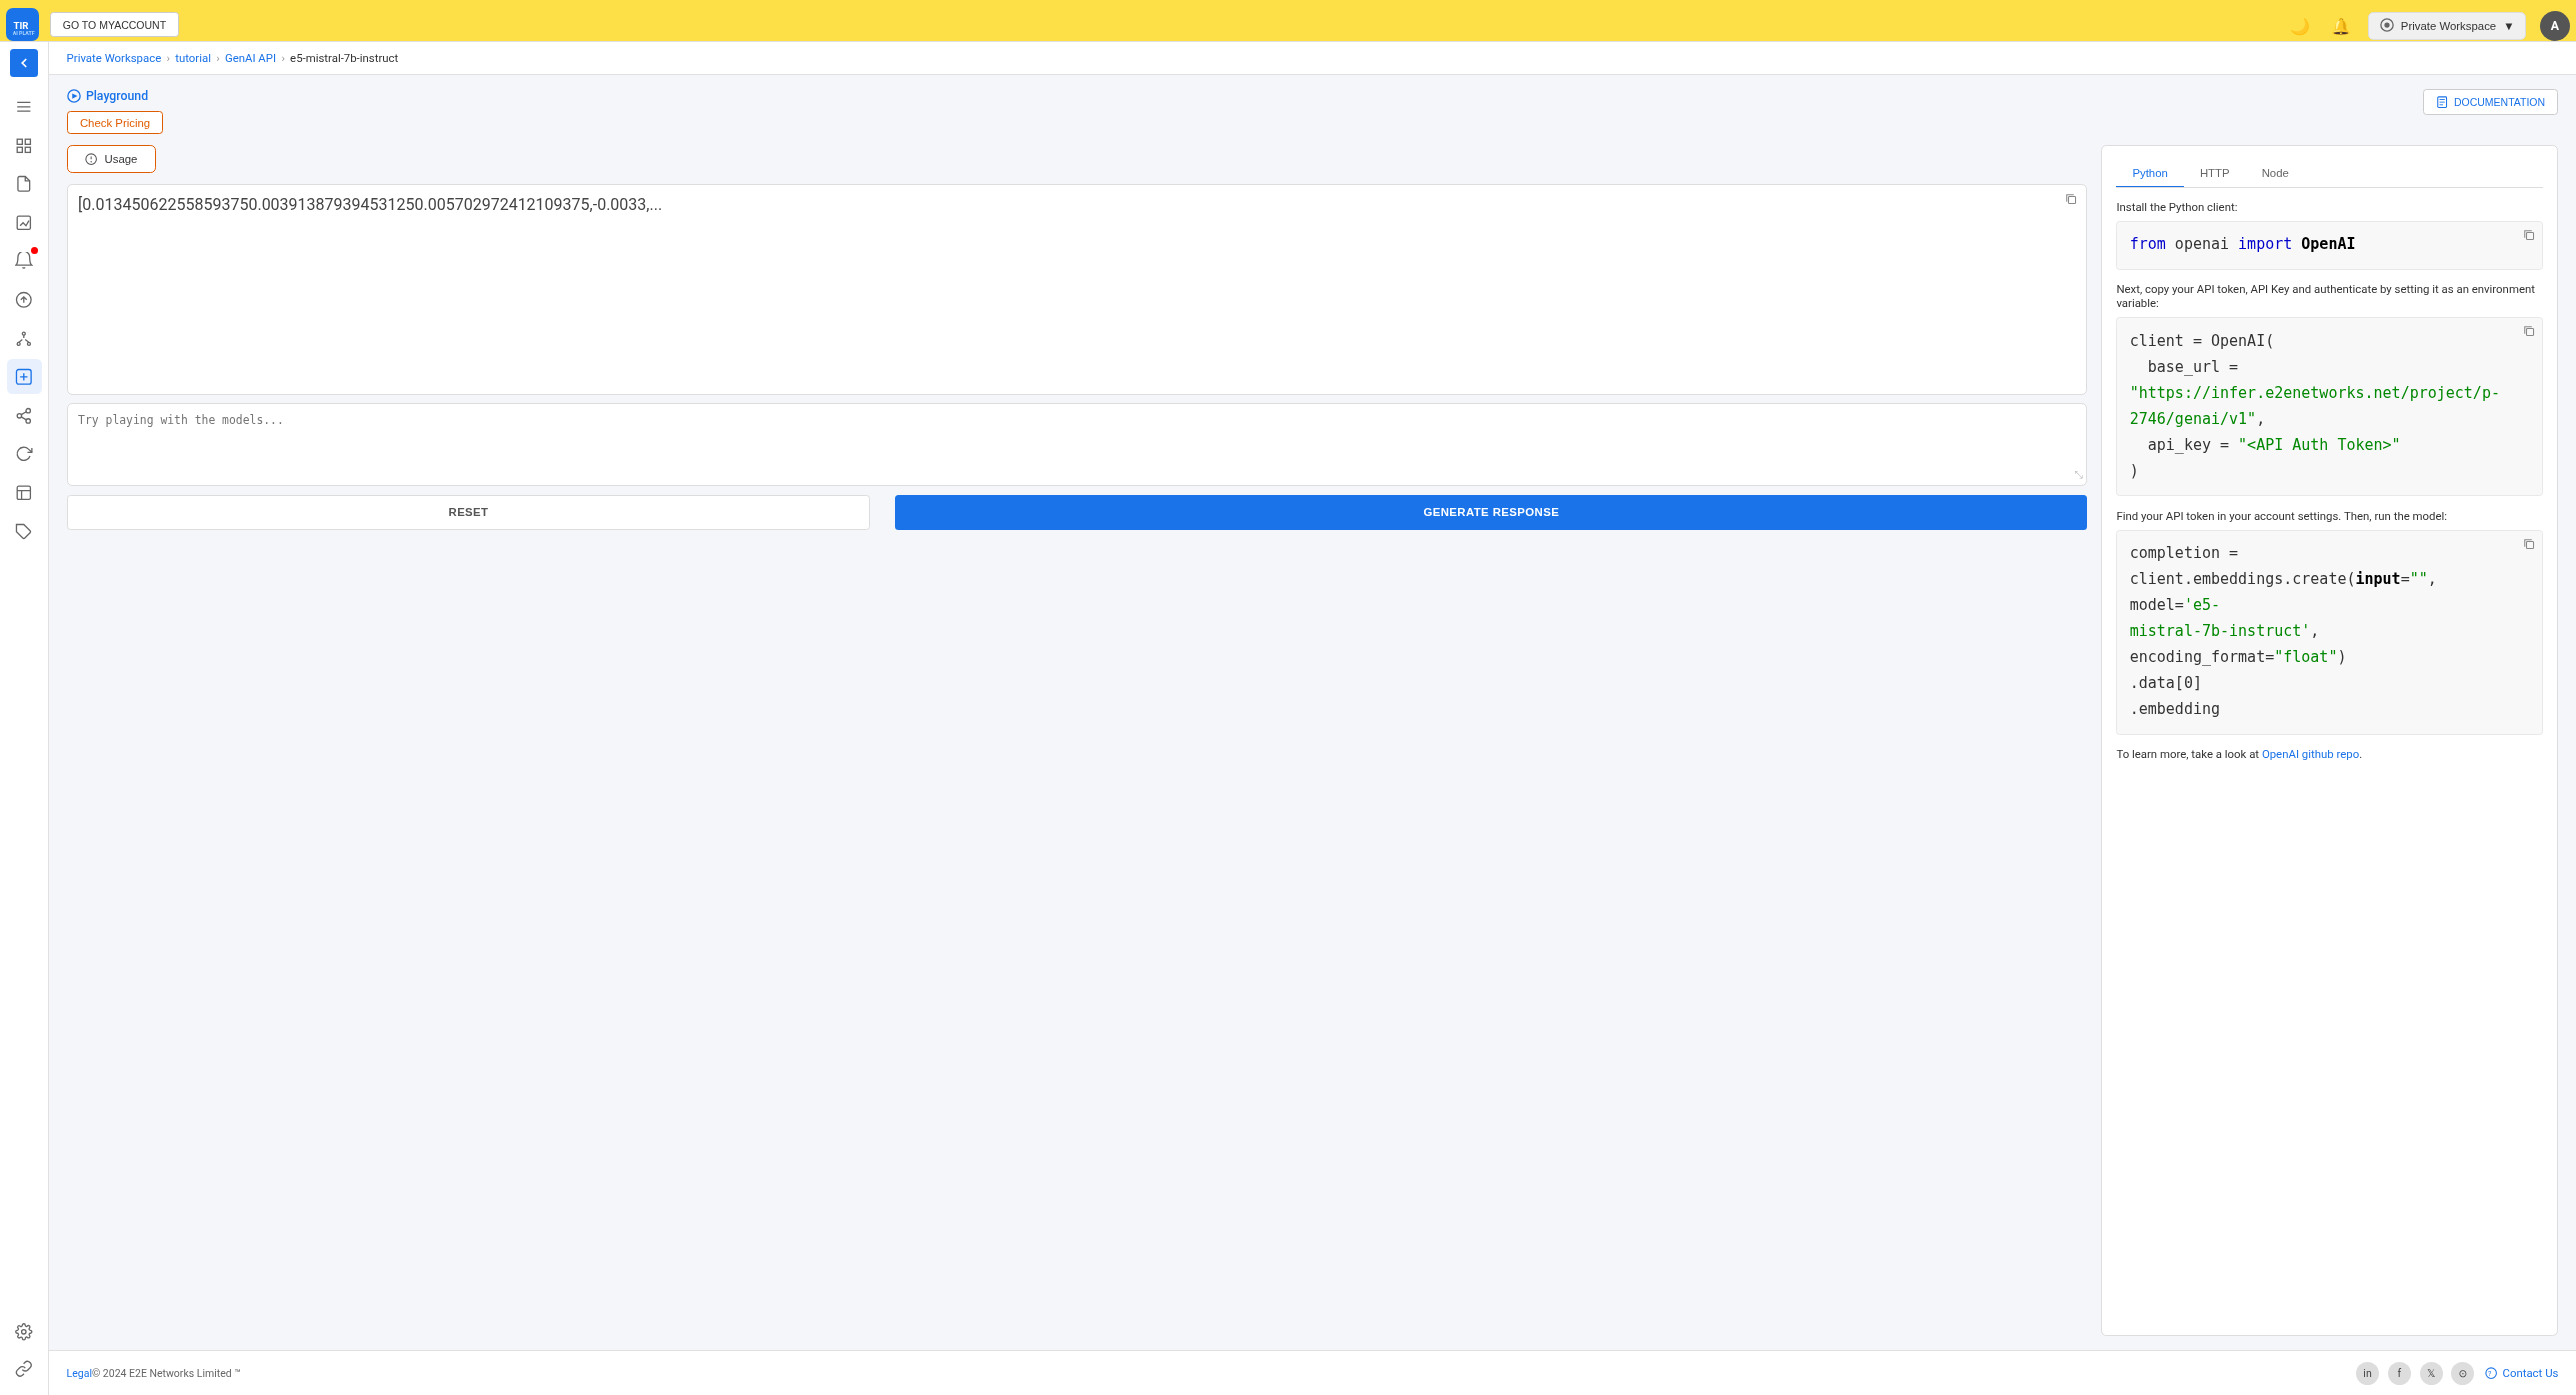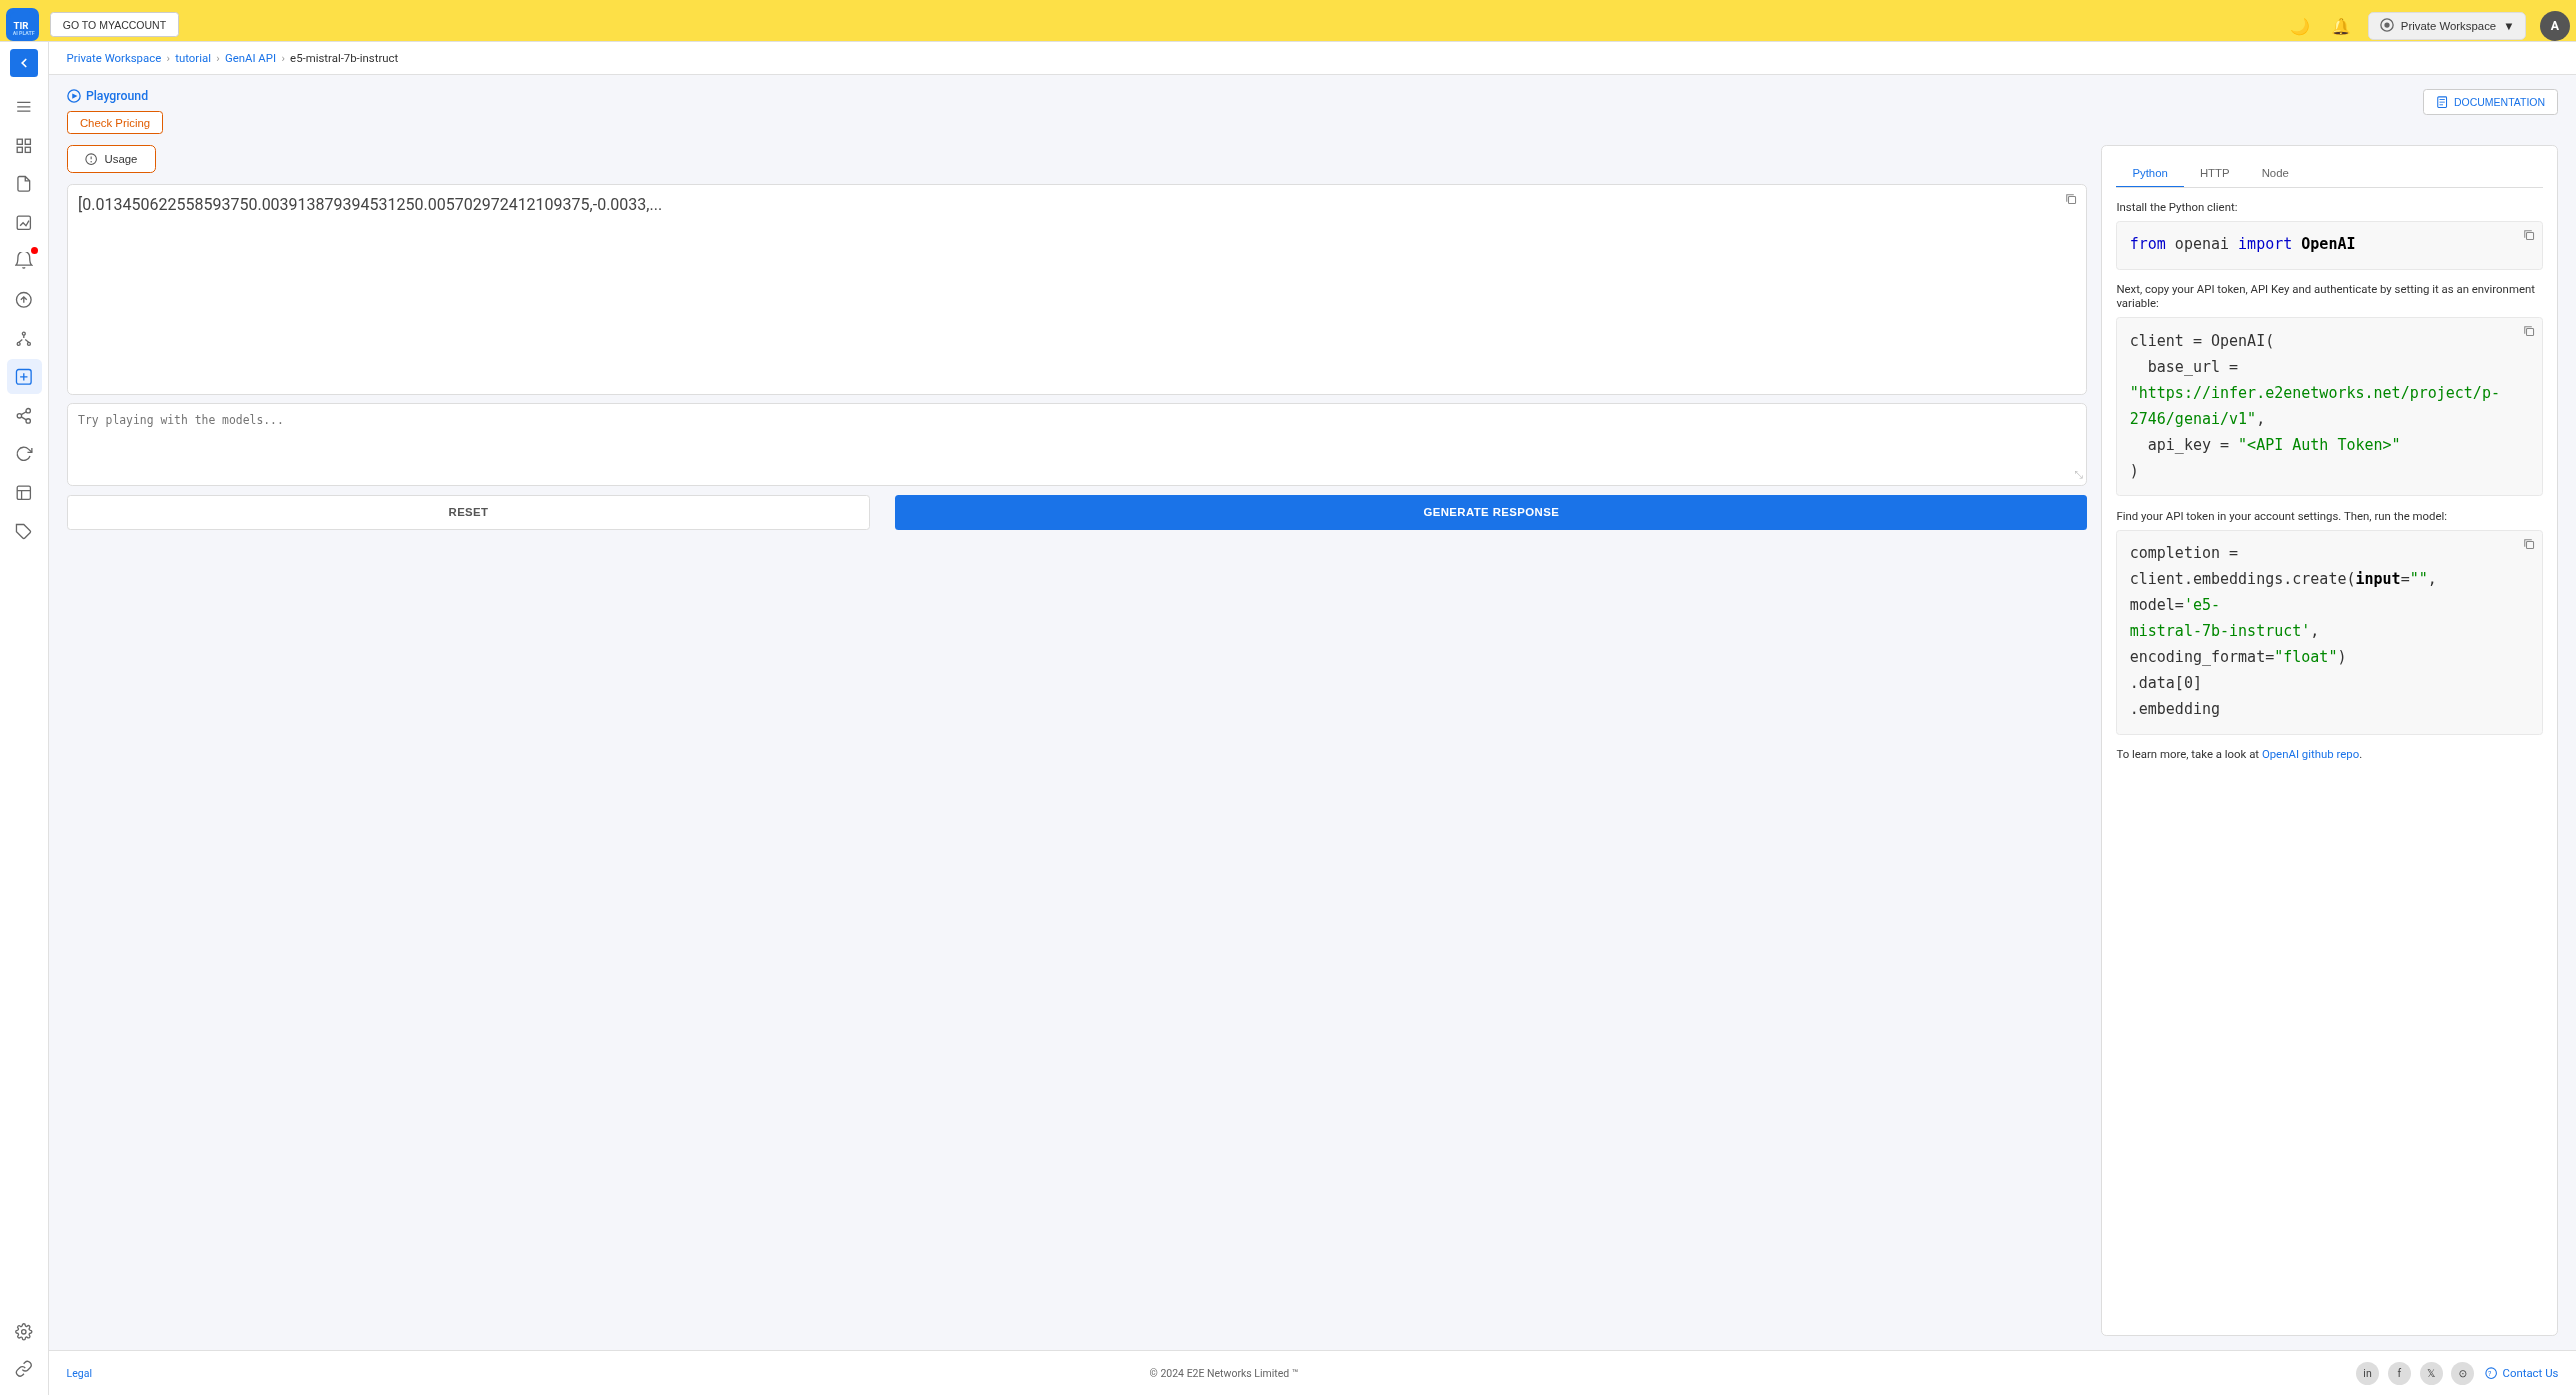--- a/index.html
+++ b/index.html
@@ -167,21 +167,21 @@
     .code-str { color: #008800; }
     .code-fn { color: #000; font-weight: bold; }
     .code-link { color: #1a73e8; cursor: pointer; }
 
     
     .footer {
       display: flex; align-items: center; justify-content: space-between;
       background: #fff; border-top: 0.9px solid #e0e0e0;
       padding: 10.5px 17.6px; font-size: 10.5px; color: #666;
     }
-    .footer-center { text-align: center; flex: 1; }
+    .footer-center { text-align: left; flex: 1; }
     .footer-right { display: flex; align-items: center; gap: 10.5px; }
     .footer-social { display: flex; gap: 8.8px; }
     .social-icon { width: 23px; height: 23px; border-radius: 50%; background: #ddd; display: flex; align-items: center; justify-content: center; cursor: pointer; font-size: 10.5px; color: #444; }
     .contact-btn { display: flex; align-items: center; gap: 5.3px; cursor: pointer; color: #1a73e8; font-size: 11.4px; }
   </style>
 </head>
 <body>
 
 <div class="top-nav">
   <div class="top-nav-left">

